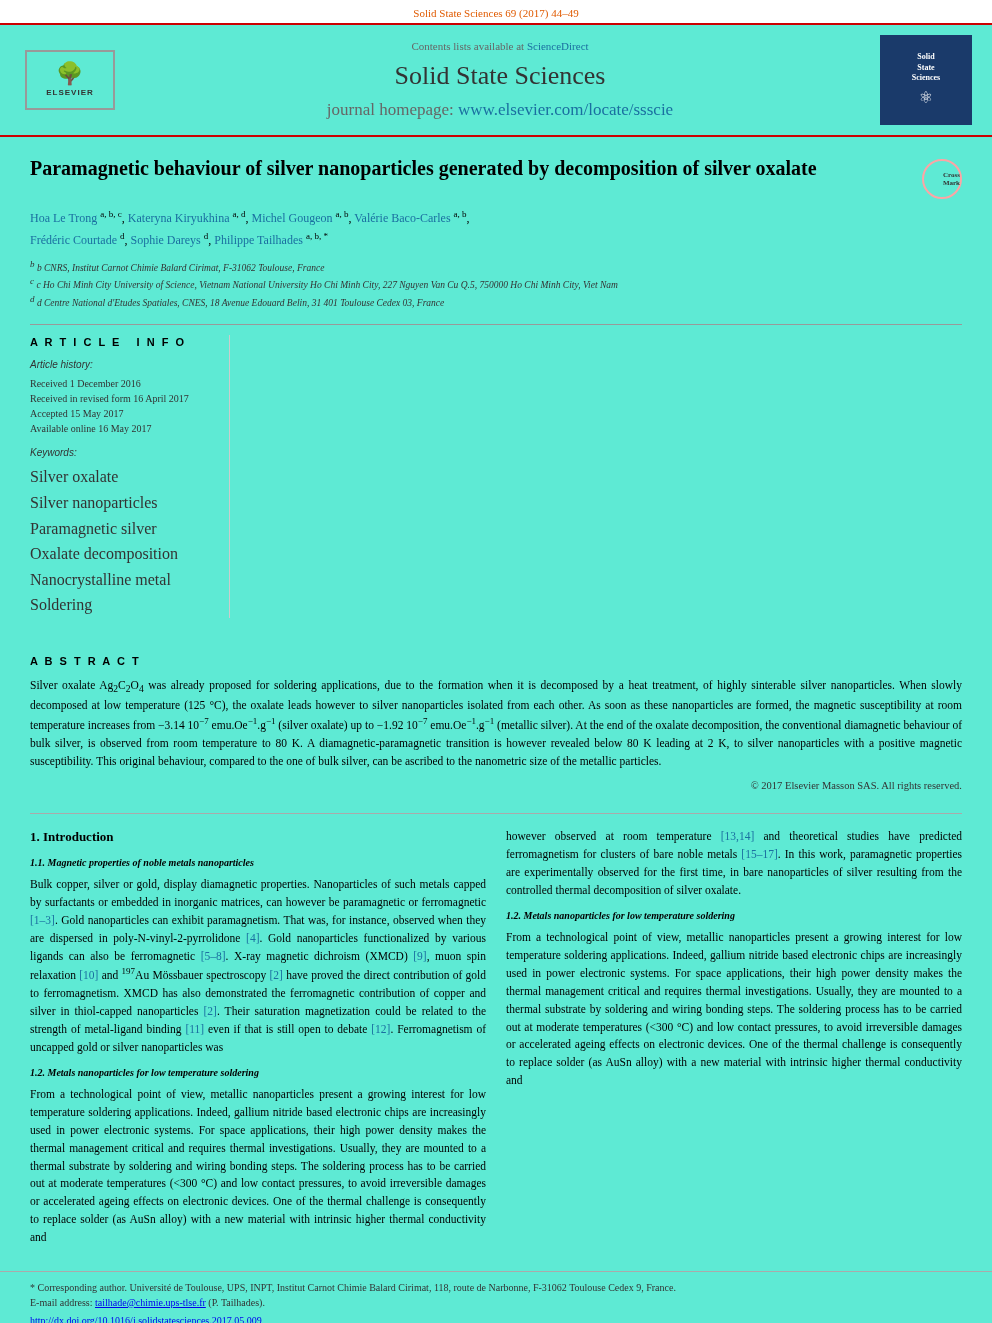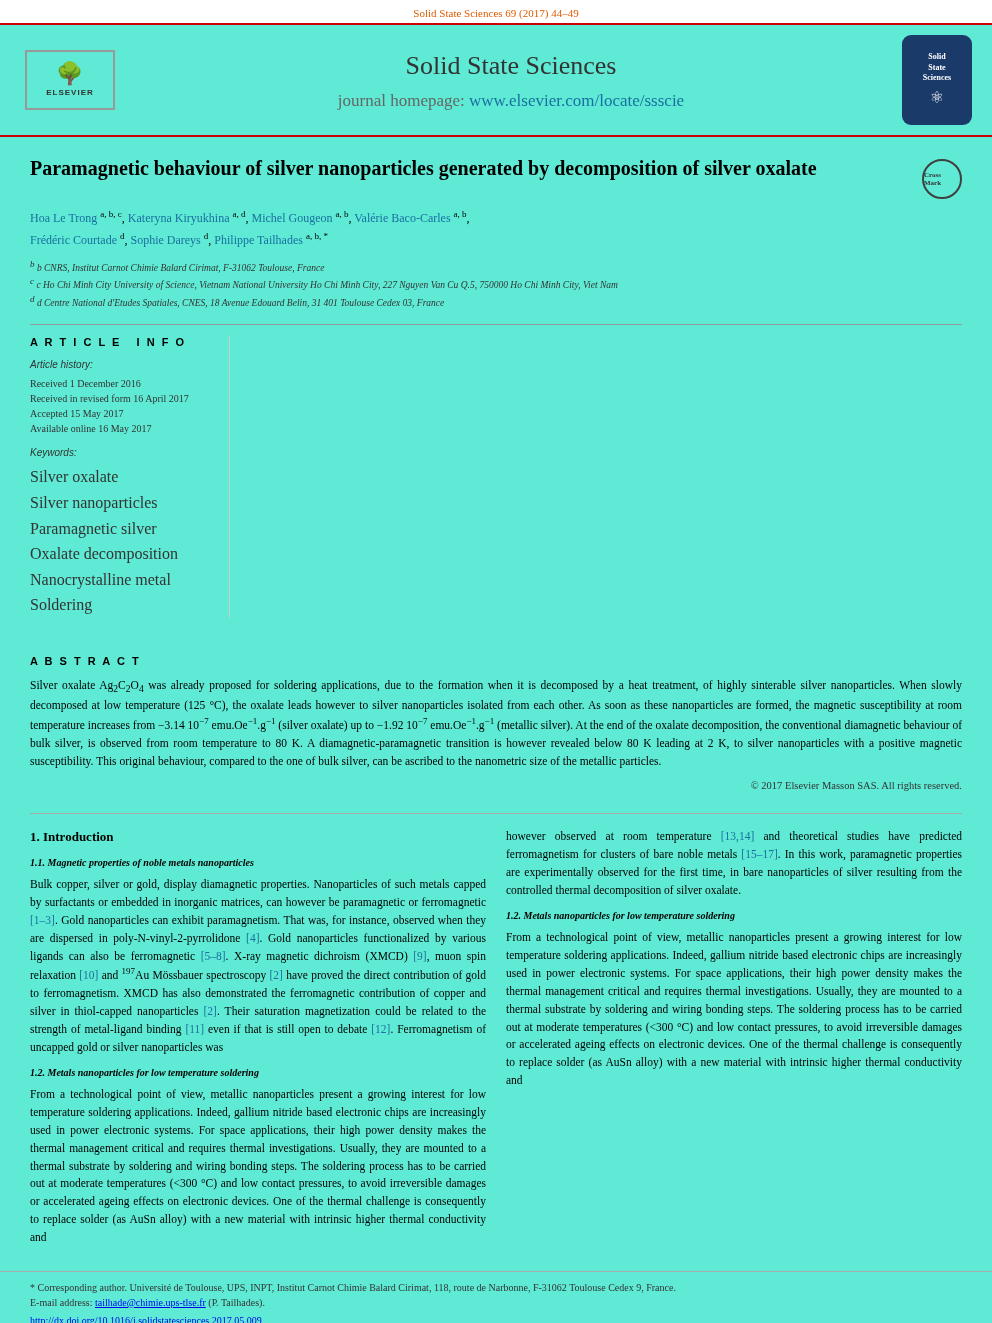--- a/index.html
+++ b/index.html
@@ -79,31 +79,30 @@
       color: #333;
       font-weight: normal;
       margin-bottom: 4px;
     }
     .journal-homepage {
       font-size: 17px;
       color: #666;
     }
     .journal-homepage a { color: #1a6fa0; text-decoration: none; }
     .journal-cover-img {
-      width: 70px;
+      width: 92px;
       height: 90px;
       background: #1a3a6a;
       display: flex;
       align-items: center;
       justify-content: center;
       flex-direction: column;
       color: #fff;
       font-size: 7px;
       text-align: center;
-      border-radius: 9px;
     }
     
     .article-body {
       padding: 0 30px;
     }
     .crossmark-area {
       display: flex;
       align-items: flex-start;
       justify-content: space-between;
       margin-top: 18px;
@@ -113,25 +112,25 @@
       font-size: 20px;
       font-weight: bold;
       font-family: 'Times New Roman', serif;
       line-height: 1.3;
       flex: 1;
       color: #000;
     }
     .crossmark-badge {
       width: 40px;
       height: 40px;
-      border: 2px solid #404040;
+      border: 2px solid #fca5a5;
       border-radius: 50%;
       display: flex;
       align-items: center;
-      justify-content: flex-start;
+      justify-content: flex-end;
       font-size: 8px;
       text-align: center;
       font-weight: bold;
       color: #333;
       flex-shrink: 0;
       margin-top: 4px;
     }
     .authors-line {
       font-size: 12px;
       margin-top: 8px;
@@ -278,20 +277,24 @@
   <div class="header-area">
 
     <div class="elsevier-logo-area">
       <div class="elsevier-logo-box">
         <div class="elsevier-tree">🌳</div>
         <div class="elsevier-text">ELSEVIER</div>
       </div>
     </div>
 
     <div class="journal-center">
+      <div class="sciencedirect-link">
+        <span>Contents lists available at</span>
+        <a href="#">ScienceDirect</a>
+      </div>
       <div class="journal-title-main">Solid State Sciences</div>
       <div class="journal-homepage">
         <span>journal homepage:</span>
         <a href="#">www.elsevier.com/locate/ssscie</a>
       </div>
     </div>
 
     <div class="journal-cover-img">
       <div style="font-size:8px; line-height:1.3; text-align:center; padding:4px;">
         <div style="font-weight:bold;">Solid</div>

